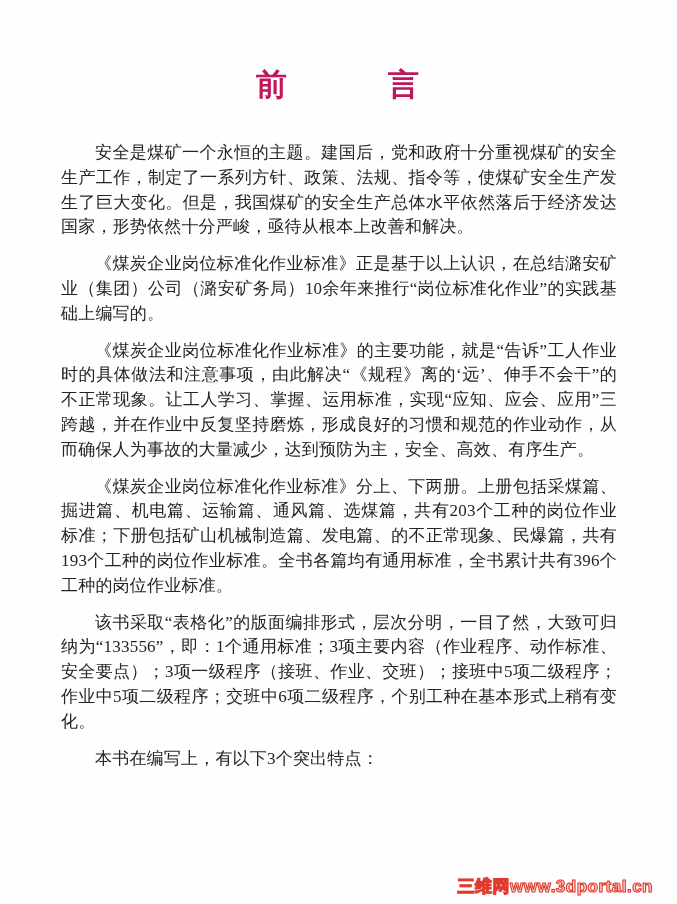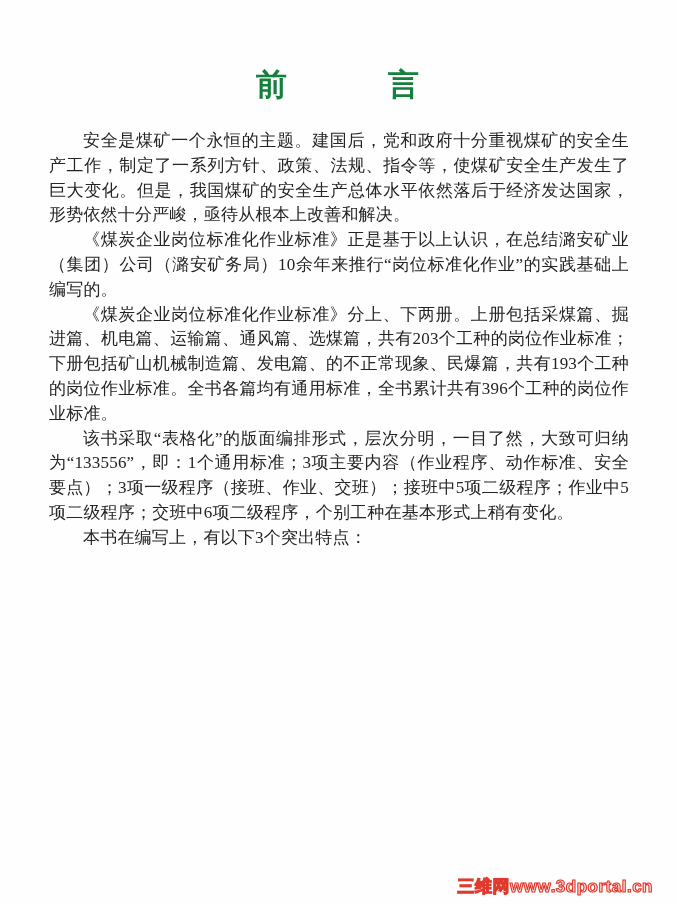--- a/index.html
+++ b/index.html
@@ -18,35 +18,35 @@
   .title {
     position: absolute;
     top: 64px;
     left: 0;
     width: 100%;
     margin: 0;
     text-align: center;
     font-size: 31px;
     font-weight: 700;
     letter-spacing: 2px;
-    color: #15803d;
+    color: #be185d;
   }
   .content {
     position: absolute;
     top: 129px;
     left: 49px;
     width: 580px;
     font-size: 17px;
     line-height: 24.8px;
     text-align: justify;
     color: #242424;
     letter-spacing: 0.2px;
   }
   .content p {
-    margin: 0;
+    margin: 12px;
     padding: 0;
     text-indent: 2em;
   }
   .watermark {
     position: absolute;
     right: 24px;
     bottom: 6px;
     font-family: "Liberation Sans", sans-serif;
     font-size: 17px;
     font-weight: 700;
@@ -58,18 +58,19 @@
   }
 </style>
 </head>
 <body>
 
 <div class="page">
   <h1 class="title">前　　　言</h1>
   <div class="content" id="preface-content">
       <p>安全是煤矿一个永恒的主题。建国后，党和政府十分重视煤矿的安全生产工作，制定了一系列方针、政策、法规、指令等，使煤矿安全生产发生了巨大变化。但是，我国煤矿的安全生产总体水平依然落后于经济发达国家，形势依然十分严峻，亟待从根本上改善和解决。</p>
       <p>《煤炭企业岗位标准化作业标准》正是基于以上认识，在总结潞安矿业（集团）公司（潞安矿务局）10余年来推行“岗位标准化作业”的实践基础上编写的。</p>
+      <p>《煤炭企业岗位标准化作业标准》的主要功能，就是“告诉”工人作业时的具体做法和注意事项，由此解决“《规程》离的‘远’、伸手不会干”的不正常现象。让工人学习、掌握、运用标准，实现“应知、应会、应用”三跨越，并在作业中反复坚持磨炼，形成良好的习惯和规范的作业动作，从而确保人为事故的大量减少，达到预防为主，安全、高效、有序生产。</p>
       <p>《煤炭企业岗位标准化作业标准》分上、下两册。上册包括采煤篇、掘进篇、机电篇、运输篇、通风篇、选煤篇，共有203个工种的岗位作业标准；下册包括矿山机械制造篇、发电篇、的不正常现象、民爆篇，共有193个工种的岗位作业标准。全书各篇均有通用标准，全书累计共有396个工种的岗位作业标准。</p>
       <p>该书采取“表格化”的版面编排形式，层次分明，一目了然，大致可归纳为“133556”，即：1个通用标准；3项主要内容（作业程序、动作标准、安全要点）；3项一级程序（接班、作业、交班）；接班中5项二级程序；作业中5项二级程序；交班中6项二级程序，个别工种在基本形式上稍有变化。</p>
       <p>本书在编写上，有以下3个突出特点：</p>
     </div>
   <div class="watermark">三维网www.3dportal.cn</div>
 </div>
 
 </body></html>

